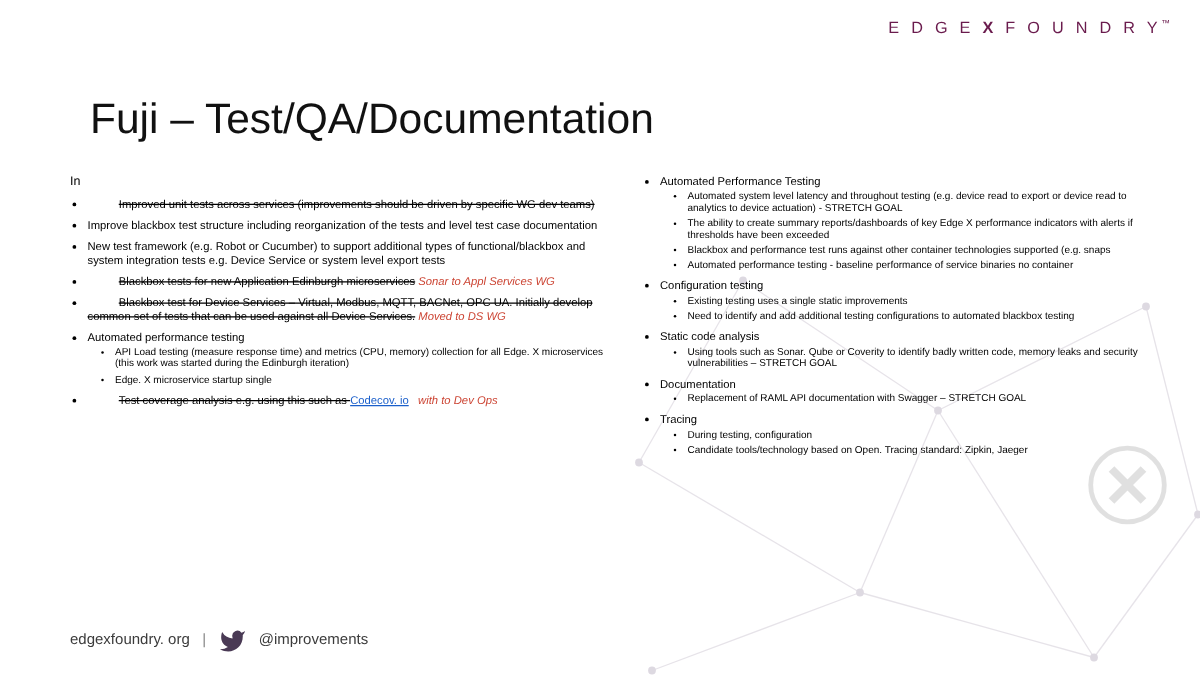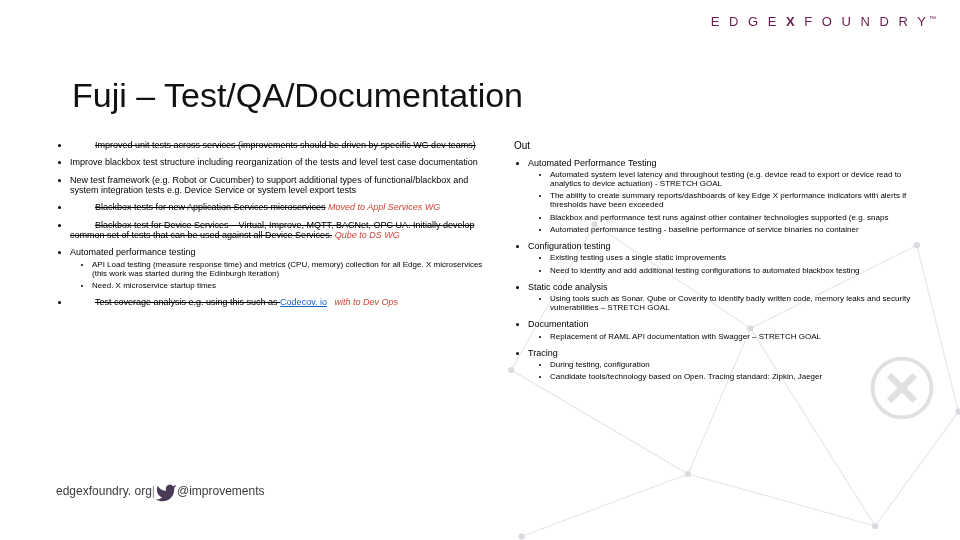--- a/index.html
+++ b/index.html
@@ -68,26 +68,27 @@
     right: 26px;
     bottom: 120px;
     width: 64px;
     height: 64px;
     opacity: 0.25;
     pointer-events: none;
   }
   .watermark svg { width: 100%; height: 100%; }
   .footer {
     position: absolute;
-    bottom: 40px;
+    bottom: 20px;
     left: 56px;
     font-size: 12px;
     color: #3b3b3b;
     display: flex;
     align-items: center;
+    gap: 10px;
   }
   .sep { color: #888; }
   .bird {
     width: 22px; height: 18px;
     display: inline-block;
   }
 </style>
 </head>
 <body>
 
@@ -121,35 +122,35 @@
 </div>
 
 <div class="brand">
   <span>E D G E</span> <span class="x">X</span> <span>F O U N D R Y</span><span class="tm">™</span>
 </div>
 
 <h1 class="title">Fuji – Test/QA/Documentation</h1>
 
 <div class="cols">
   <div class="col col-in">
+    <div class="col-head">In</div>
     <ul class="top" id="in-list">
         <li><span class="strike">Improved unit tests across services (improvements should be driven by specific WG dev teams)</span></li>
         <li>Improve blackbox test structure including reorganization of the tests and level test case documentation</li>
         <li>New test framework (e.g. Robot or Cucumber) to support additional types of functional/blackbox and system integration tests e.g. Device Service or system level export tests</li>
-        <li><span class="strike">Blackbox tests for new Application Services microservices</span> <span class="arrow">Moved to Appl Services WG</span></li>
-        <li><span class="strike">Blackbox test for Device Services – Virtual, Improve, MQTT, BACNet, OPC UA. Initially develop common set of tests that can be used against all Device Services.</span> <span class="arrow">Qube to DS WG</span></li>
+        <li><span class="strike">Blackbox tests for new Application Edinburgh microservices</span> <span class="arrow">Sonar to Appl Services WG</span></li>
+        <li><span class="strike">Blackbox test for Device Services – Virtual, Modbus, MQTT, BACNet, OPC UA. Initially develop common set of tests that can be used against all Device Services.</span> <span class="arrow">Moved to DS WG</span></li>
         <li>Automated performance testing<ul class="sub">
             <li>API Load testing (measure response time) and metrics (CPU, memory) collection for all Edge. X microservices (this work was started during the Edinburgh iteration)</li>
-            <li>Need. X microservice startup times</li>
+            <li>Edge. X microservice startup single</li>
           </ul></li>
         <li><span class="strike">Test coverage analysis e.g. using this such as </span><a class="link" href="#">Codecov. io</a> &nbsp;&nbsp;<span class="arrow">with to Dev Ops</span></li>
       </ul>
   </div>
   <div class="col col-out">
-    <div class="col-head">Out</div>
     <ul class="top" id="out-list">
         <li>Automated Performance Testing<ul class="sub">
             <li>Automated system level latency and throughout testing (e.g. device read to export or device read to analytics to device actuation) - STRETCH GOAL</li>
             <li>The ability to create summary reports/dashboards of key Edge X performance indicators with alerts if thresholds have been exceeded</li>
             <li>Blackbox and performance test runs against other container technologies supported (e.g. snaps</li>
             <li>Automated performance testing - baseline performance of service binaries no container</li>
           </ul></li>
         <li>Configuration testing<ul class="sub">
             <li>Existing testing uses a single static improvements</li>
             <li>Need to identify and add additional testing configurations to automated blackbox testing</li>

